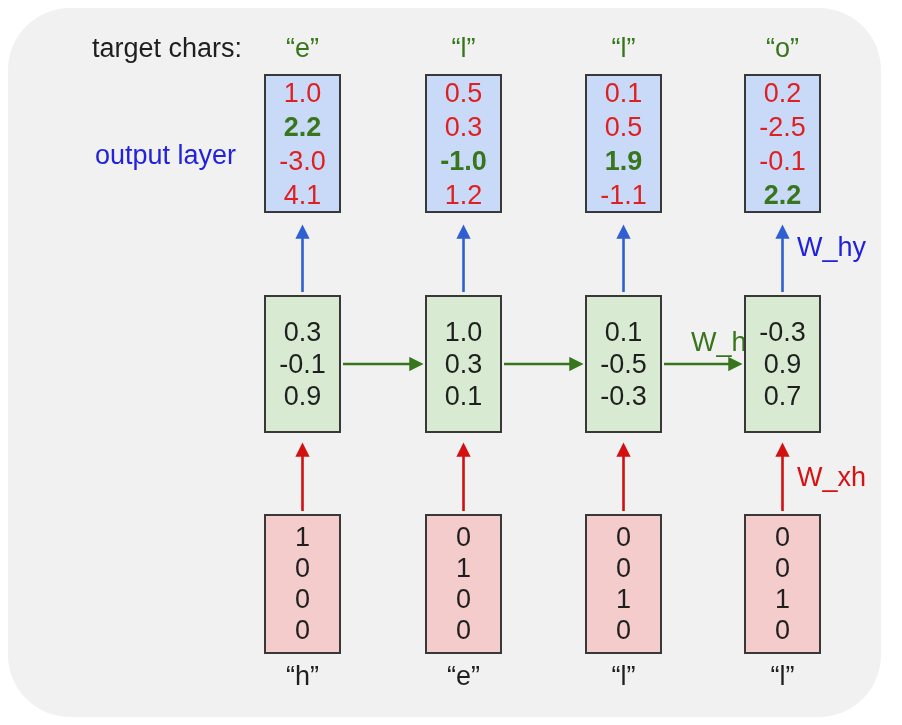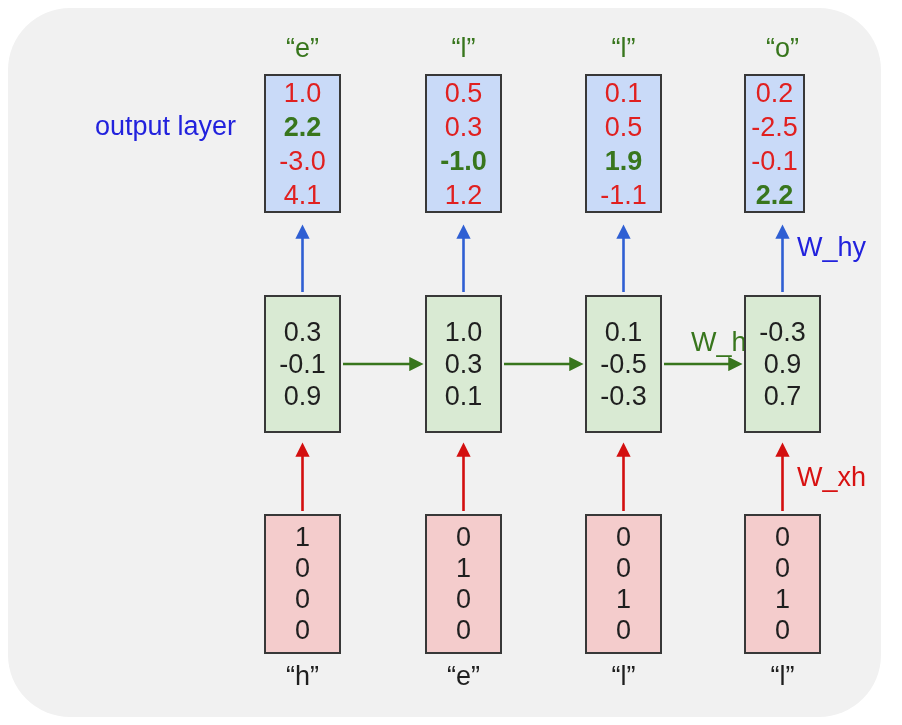--- a/index.html
+++ b/index.html
@@ -71,22 +71,23 @@
       <line x1="463.5" y1="511" x2="463.5" y2="446" stroke="#d30f0f" stroke-width="2.6" marker-end="url(#ah-red)"></line>
       <line x1="623.5" y1="292" x2="623.5" y2="228" stroke="#2f5fd3" stroke-width="2.6" marker-end="url(#ah-blue)"></line>
       <line x1="623.5" y1="511" x2="623.5" y2="446" stroke="#d30f0f" stroke-width="2.6" marker-end="url(#ah-red)"></line>
       <line x1="782.5" y1="292" x2="782.5" y2="228" stroke="#2f5fd3" stroke-width="2.6" marker-end="url(#ah-blue)"></line>
       <line x1="782.5" y1="511" x2="782.5" y2="446" stroke="#d30f0f" stroke-width="2.6" marker-end="url(#ah-red)"></line>
       <line x1="343" y1="364" x2="420" y2="364" stroke="#38761d" stroke-width="2.6" marker-end="url(#ah-green)"></line>
       <line x1="504" y1="364" x2="580" y2="364" stroke="#38761d" stroke-width="2.6" marker-end="url(#ah-green)"></line>
       <line x1="664" y1="364" x2="739" y2="364" stroke="#38761d" stroke-width="2.6" marker-end="url(#ah-green)"></line>
     </svg>
 
+  <div class="lbl black" style="left:92px;top:33px">target chars:</div>
 
-  <div class="lbl blue" style="left:95px;top:111px">output layer</div>
+  <div class="lbl blue" style="left:95px;top:140px">output layer</div>
 
 
 
 
   <div class="lbl blue" style="left:797px;top:232px">W_hy</div>
 
   <div class="lbl green" style="left:691px;top:327px">W_hh</div>
 
   <div class="lbl red" style="left:797px;top:462px">W_xh</div>
 
@@ -142,21 +143,21 @@
         <span class="val">-0.3</span>
       </div>
       <div class="box input" style="left: 585px; top: 514px; width: 77px; height: 140px;">
         <span class="val">0</span>
         <span class="val">0</span>
         <span class="val">1</span>
         <span class="val">0</span>
       </div>
       <div class="charlbl black" style="left: 623.5px; top: 661px;">“l”</div>
       <div class="charlbl green" style="left: 782.5px; top: 33px;">“o”</div>
-      <div class="box output" style="left: 744px; top: 74px; width: 61px; height: 139px;">
+      <div class="box output" style="left: 744px; top: 74px; width: 77px; height: 139px;">
         <span class="val">0.2</span>
         <span class="val">-2.5</span>
         <span class="val">-0.1</span>
         <span class="val hl">2.2</span>
       </div>
       <div class="box hidden" style="left: 744px; top: 295px; width: 77px; height: 138px;">
         <span class="val">-0.3</span>
         <span class="val">0.9</span>
         <span class="val">0.7</span>
       </div>

